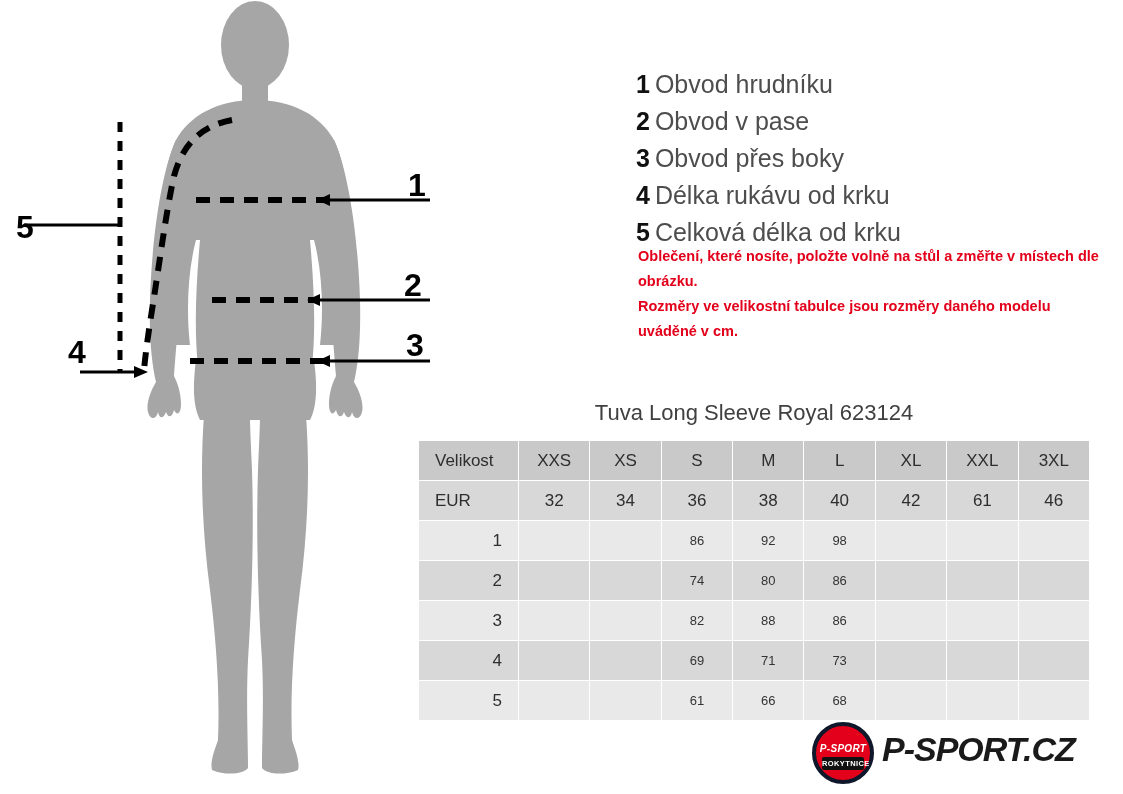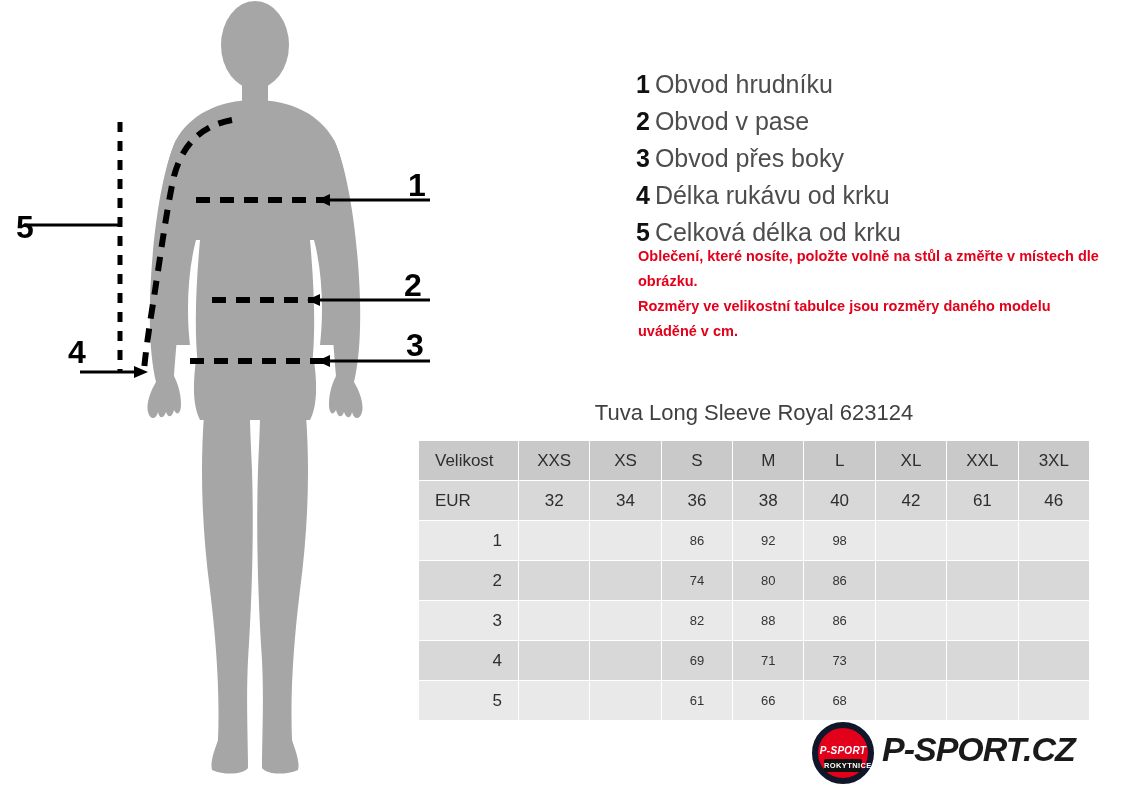--- a/index.html
+++ b/index.html
@@ -127,21 +127,21 @@
     height: 62px;
   }
   .logo-badge {
     position: absolute;
     left: 0;
     top: 0;
     width: 62px;
     height: 62px;
     border-radius: 50%;
     background: #e3001b;
-    border: 6px solid #0f172a;
+    border: 4px solid #0f172a;
     box-sizing: border-box;
   }
   .logo-badge .b1 {
     position: absolute;
     left: 0; right: 0;
     top: 17px;
     text-align: center;
     color: #ffffff;
     font-size: 10px;
     font-weight: bold;

